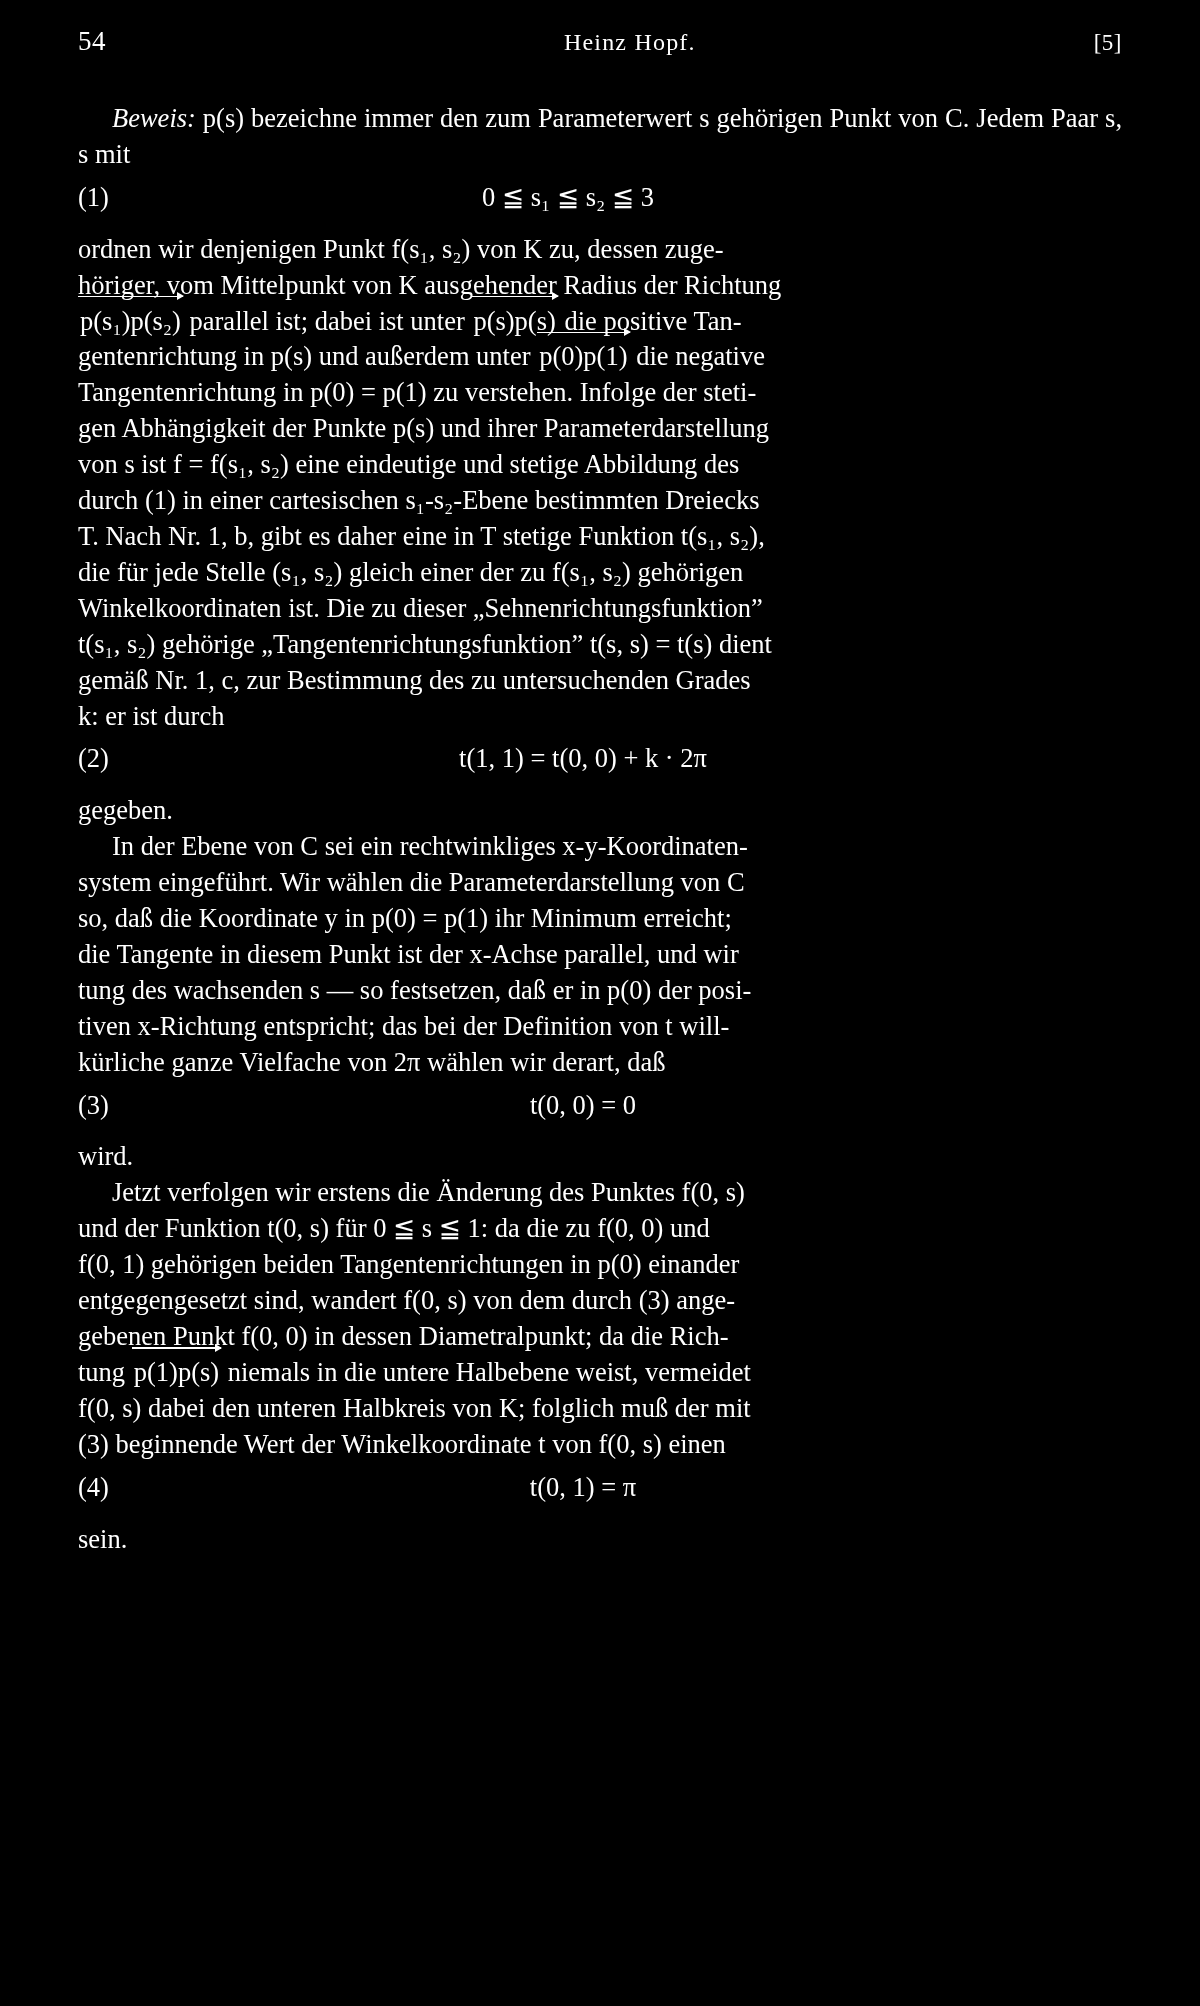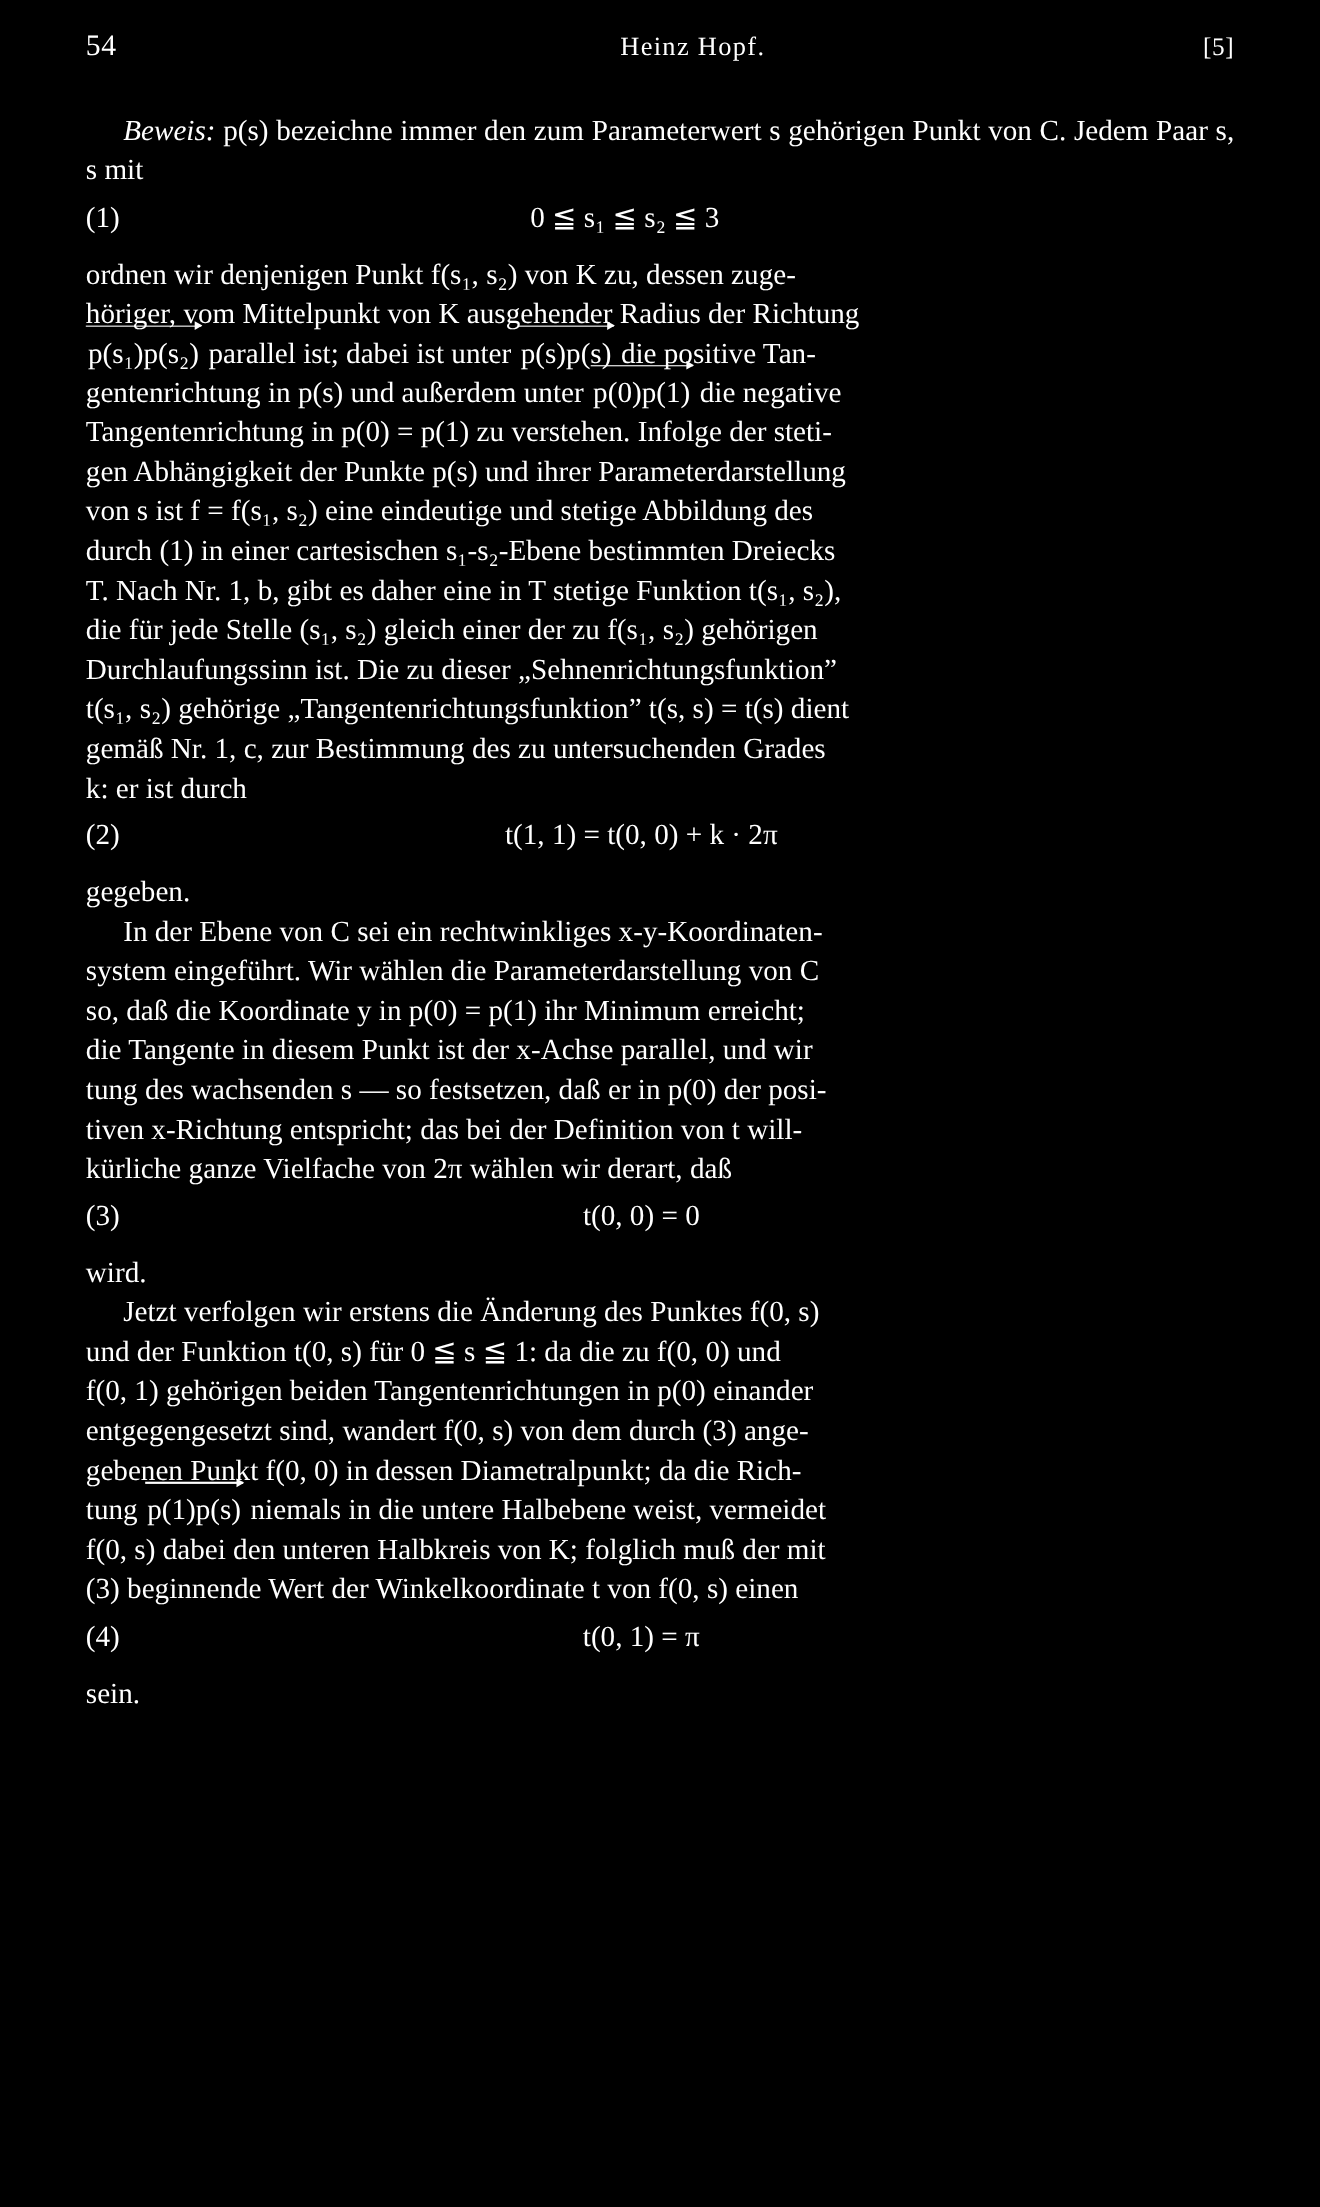--- a/index.html
+++ b/index.html
@@ -126,21 +126,21 @@
       </div>
       <div>
         <span>gentenrichtung in p(s) und außerdem unter </span><span class="vec"><span class="vbar"></span><span>p(0)p(1)</span></span><span> die negative</span>
       </div>
       <div>Tangentenrichtung in p(0) = p(1) zu verstehen. Infolge der steti-</div>
       <div>gen Abhängigkeit der Punkte p(s) und ihrer Parameterdarstellung</div>
       <div>von s ist f = f(s₁, s₂) eine eindeutige und stetige Abbildung des</div>
       <div>durch (1) in einer cartesischen s₁-s₂-Ebene bestimmten Dreiecks</div>
       <div>T. Nach Nr. 1, b, gibt es daher eine in T stetige Funktion t(s₁, s₂),</div>
       <div>die für jede Stelle (s₁, s₂) gleich einer der zu f(s₁, s₂) gehörigen</div>
-      <div>Durchlaufungssinn ist. Die zu dieser „Sehnenrichtungsfunktion”</div>
+      <div>Winkelkoordinaten ist. Die zu dieser „Sehnenrichtungsfunktion”</div>
       <div>t(s₁, s₂) gehörige „Tangentenrichtungsfunktion” t(s, s) = t(s) dient</div>
       <div>gemäß Nr. 1, c, zur Bestimmung des zu untersuchenden Grades</div>
       <div>k: er ist durch</div>
     </div>
 
     <div class="eqline">
       <span class="eqnum">(2)</span>
       <span class="eqbody shift-b">t(1, 1) = t(0, 0) + k · 2π</span>
     </div>
 

